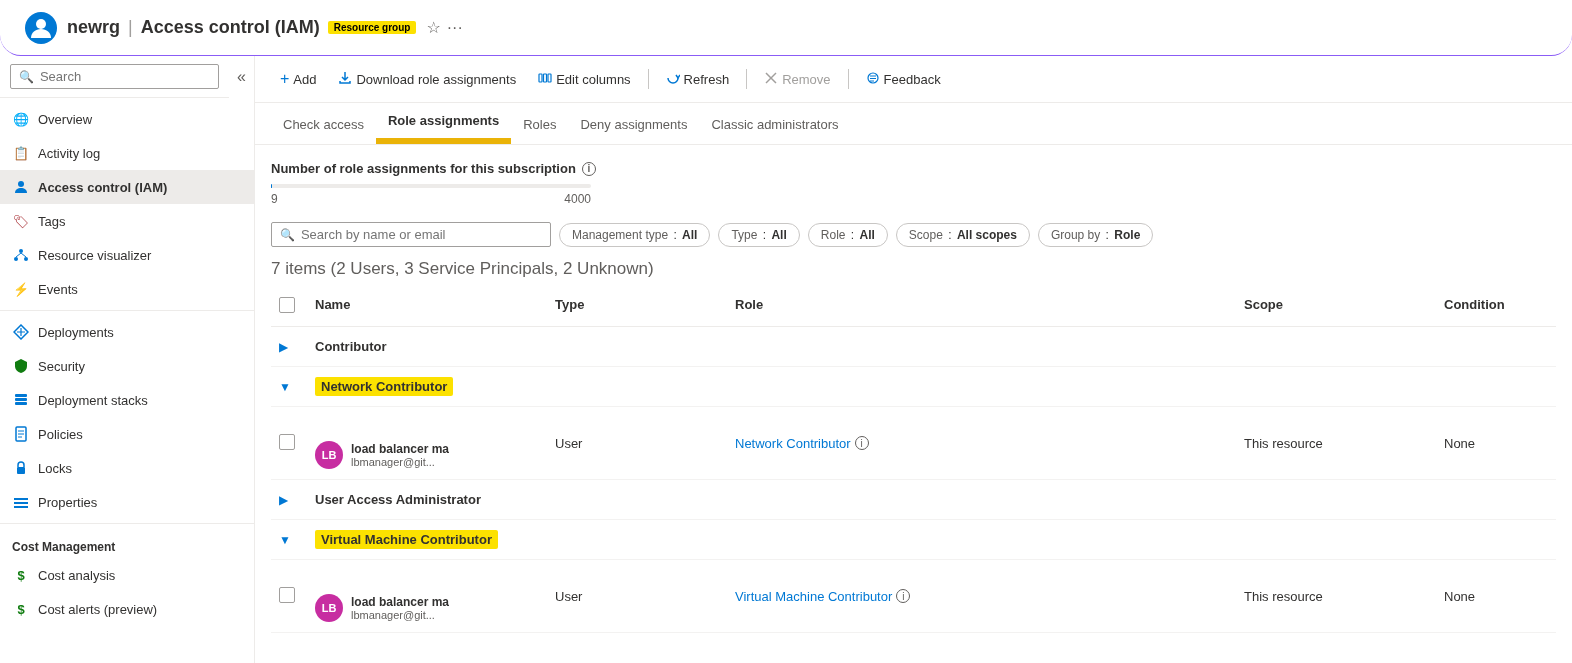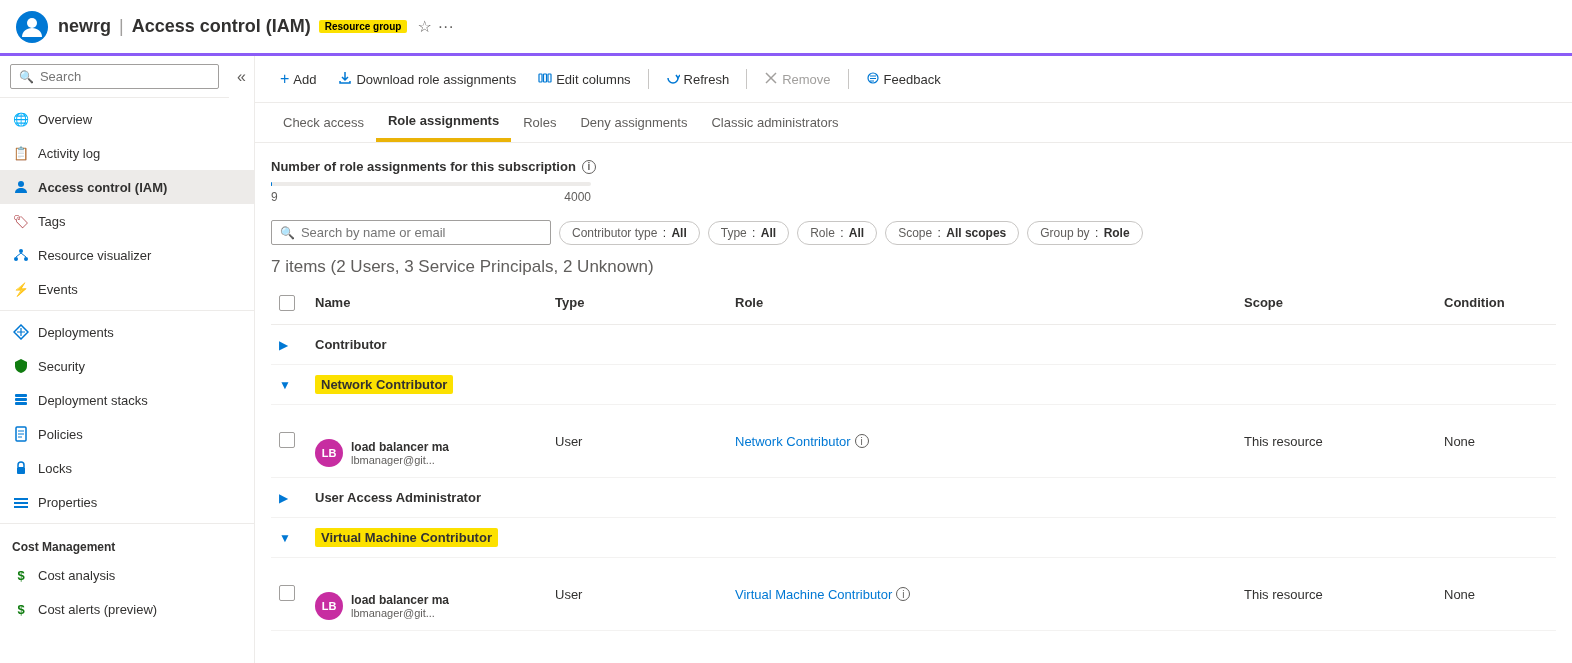--- a/index.html
+++ b/index.html
@@ -1,19 +1,19 @@
 <!DOCTYPE html>
 <html><head>
   <meta charset="utf-8">
   <style>
     * { box-sizing: border-box; margin: 0; padding: 0; }
     body { font-family: 'Segoe UI', sans-serif; font-size: 13px; color: #323130; background: #fff; display: flex; flex-direction: column; height: 663px; overflow: hidden; }
 
     
-    .header { display: flex; align-items: center; padding: 10px 16px; border-bottom: 3px solid #8b5cf6; min-height: 56px; }
+    .header { display: flex; align-items: center; padding: 10px 25px; border-bottom: 1px solid #8b5cf6; min-height: 56px; border-radius: 21px; }
     .header-icon { width: 32px; height: 32px; margin-right: 10px; flex-shrink: 0; }
     .header-title { font-size: 18px; font-weight: 600; color: #323130; }
     .header-separator { color: #a19f9d; margin: 0 8px; font-size: 18px; }
     .header-page-title { font-size: 18px; font-weight: 600; color: #323130; }
     .header-badge { background: #fce100; color: #000; font-size: 10px; font-weight: 600; padding: 1px 6px; border-radius: 2px; margin-left: 8px; }
     .header-star { margin-left: 10px; color: #605e5c; cursor: pointer; font-size: 16px; }
     .header-ellipsis { margin-left: 6px; color: #605e5c; cursor: pointer; font-size: 16px; }
 
     
     .main-layout { display: flex; flex: 1; overflow: hidden; }
@@ -38,21 +38,21 @@
     .toolbar-btn { display: flex; align-items: center; gap: 4px; padding: 5px 8px; cursor: pointer; border: 1px solid transparent; border-radius: 2px; color: #323130; font-size: 13px; background: transparent; }
     .toolbar-btn-icon { font-size: 14px; color: #0078d4; }
     .toolbar-separator { width: 1px; height: 20px; background: #c8c6c4; margin: 0 4px; }
 
     
     .content { flex: 1; overflow-y: auto; padding: 0 0 16px; }
 
     
     .tabs { display: flex; align-items: flex-end; padding: 0 16px; border-bottom: 1px solid #edebe9; }
     .tab { padding: 10px 12px; cursor: pointer; font-size: 13px; color: #605e5c; border-bottom: 2px solid transparent; }
-    .tab.active { color: #323130; font-weight: 600; border-bottom: 4px solid #eab308; }
+    .tab.active { color: #323130; font-weight: 600; border-bottom: 6px solid #eab308; }
 
     
     .iam-content { padding: 16px; }
     .subscription-label { font-weight: 600; font-size: 13px; margin-bottom: 8px; display: flex; align-items: center; gap: 6px; }
     .info-icon { display: inline-flex; align-items: center; justify-content: center; width: 14px; height: 14px; border: 1px solid #605e5c; border-radius: 50%; font-size: 10px; color: #605e5c; cursor: pointer; }
     .progress-bar-container { width: 320px; margin-bottom: 4px; }
     .progress-bar-track { height: 4px; background: #edebe9; border-radius: 2px; }
     .progress-bar-fill { height: 4px; background: #0078d4; border-radius: 2px; width: 0.225%; }
     .progress-labels { display: flex; justify-content: space-between; width: 320px; font-size: 12px; color: #605e5c; margin-bottom: 16px; }
 
@@ -319,21 +319,21 @@
           <span>9</span>
           <span>4000</span>
         </div>
 
         <div class="filter-row">
           <div class="search-box">
             <span class="search-icon">🔍</span>
             <input class="search-input" type="text" placeholder="Search by name or email" style="">
           </div>
           <div class="filter-pill">
-            <span class="filter-pill-label">Contributor type</span>
+            <span class="filter-pill-label">Management type</span>
             <span>&nbsp;:&nbsp;</span>
             <span class="filter-pill-value">All</span>
           </div>
           <div class="filter-pill">
             <span class="filter-pill-label">Type</span>
             <span>&nbsp;:&nbsp;</span>
             <span class="filter-pill-value">All</span>
           </div>
           <div class="filter-pill">
             <span class="filter-pill-label">Role</span>

